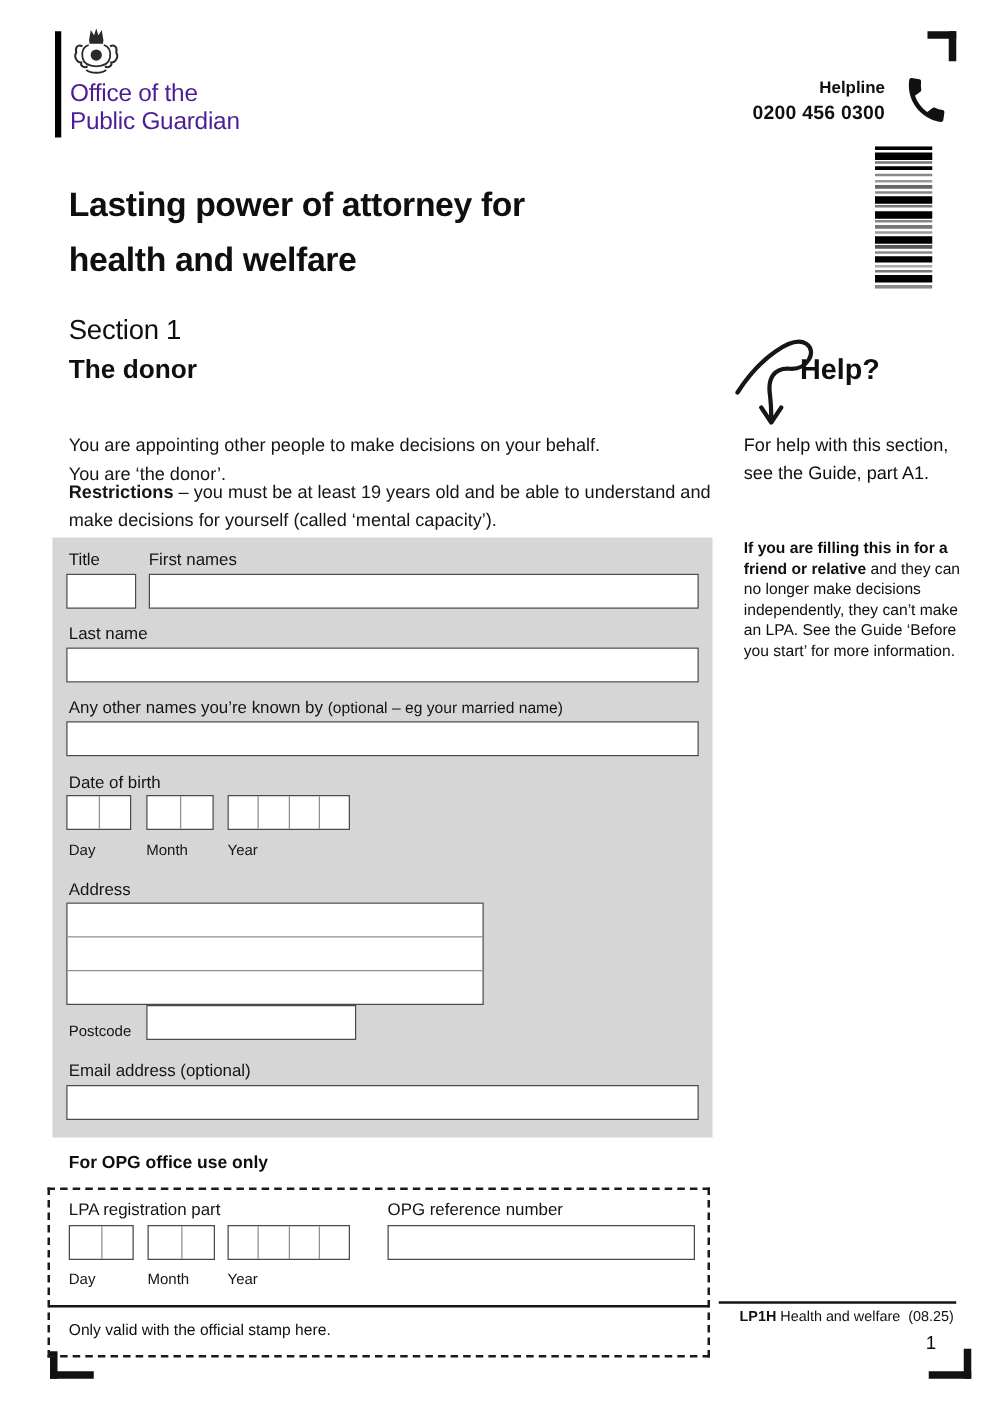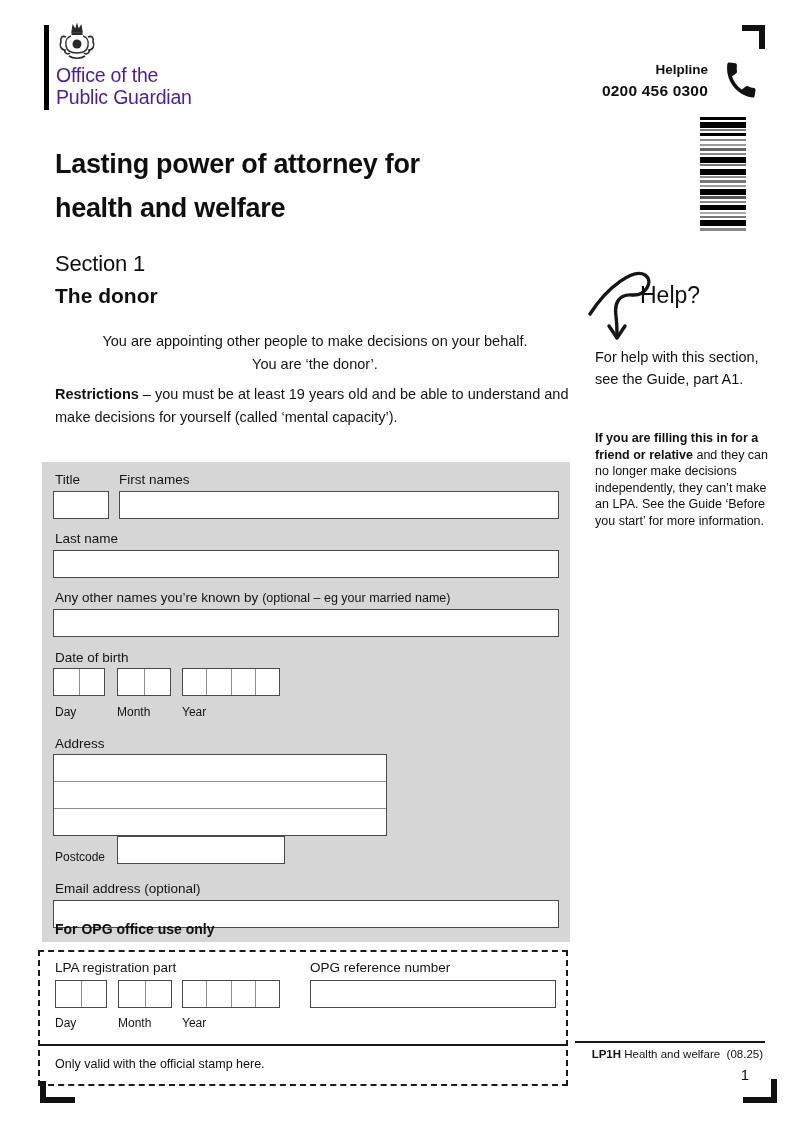--- a/index.html
+++ b/index.html
@@ -19,31 +19,31 @@
   .helpline-label { top:62px; right:92px; font-size:13.5px; font-weight:700; }
   .helpline-number { top:82px; right:92px; font-size:15.5px; font-weight:700; letter-spacing:.2px; }
 
   
   .doc-title { left:55px; top:142px; font-size:27px; font-weight:700; line-height:44px; letter-spacing:-0.3px; }
 
   .section-label { left:55px; top:251px; font-size:22px; font-weight:400; letter-spacing:-0.2px; }
   .section-name  { left:55px; top:284px; font-size:21px; font-weight:700; }
 
   .body-text { font-size:14.5px; line-height:23px; color:#141414; }
-  .intro-p1 { left:55px; top:330px; width:520px;text-align:center; }
+  .intro-p1 { left:55px; top:346px; width:520px; }
   .intro-p2 { left:55px; top:383px; width:520px; }
   .b { font-weight:700; }
 
   
-  .help-title { left:640px; top:282px; font-size:23px; font-weight:400; }
+  .help-title { left:640px; top:282px; font-size:23px; font-weight:700; }
   .help-text { left:595px; top:346px; width:170px; font-size:14.5px; line-height:22px; }
   .help-note { left:595px; top:430px; width:176px; font-size:12.5px; line-height:16.5px; }
 
   
-  .panel { left:42px; top:430px; width:528px; height:480px; background:#d5d6d5;margin-top:32px; }
+  .panel { left:42px; top:430px; width:528px; height:480px; background:#d5d6d5; }
   .lbl   { position:absolute; font-size:13.5px; color:#141414; }
   .lbl-sm{ position:absolute; font-size:12px; color:#141414; }
   .hint  { font-size:12.5px; }
   .fbox  { position:absolute; background:#fff; border:1.5px solid #4a4a4a; }
   .cells { position:absolute; display:flex; background:#fff; border:1.5px solid #4a4a4a; }
   .cells > span { flex:1; display:block; }
   .cells > span + span { border-left:1px solid #8f8f8f; }
   .addr  { position:absolute; background:#fff; border:1.5px solid #4a4a4a; display:flex; flex-direction:column; }
   .addr > div { flex:1; }
   .addr > div + div { border-top:1px solid #8f8f8f; }

